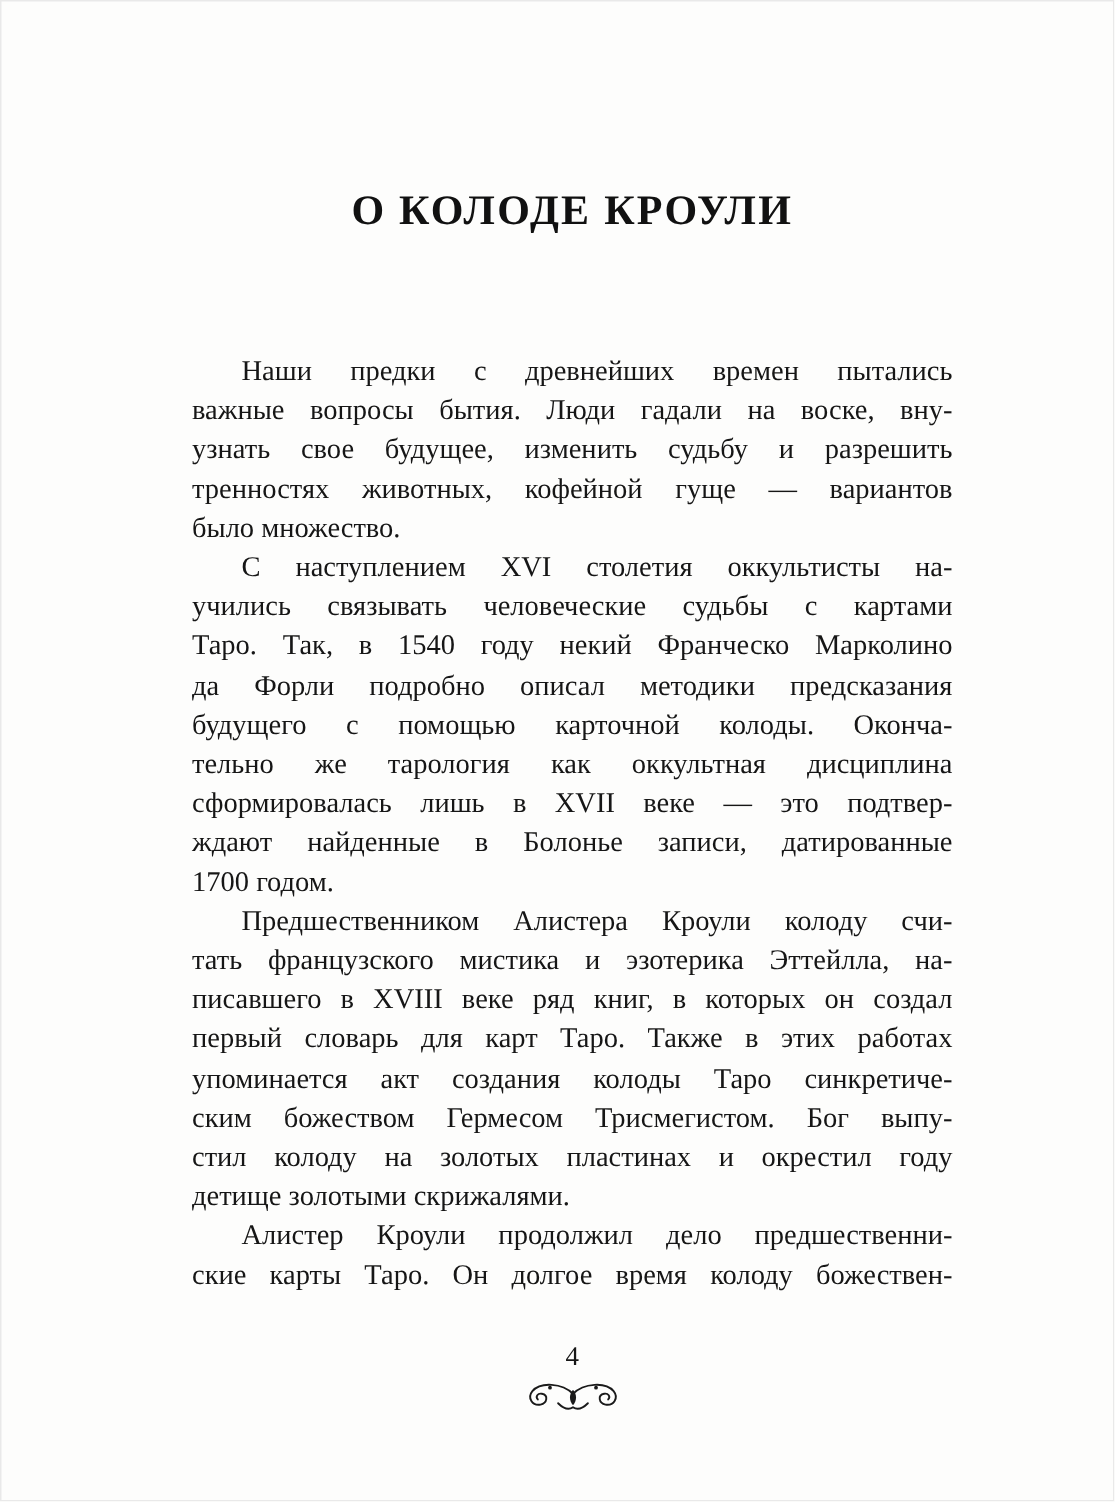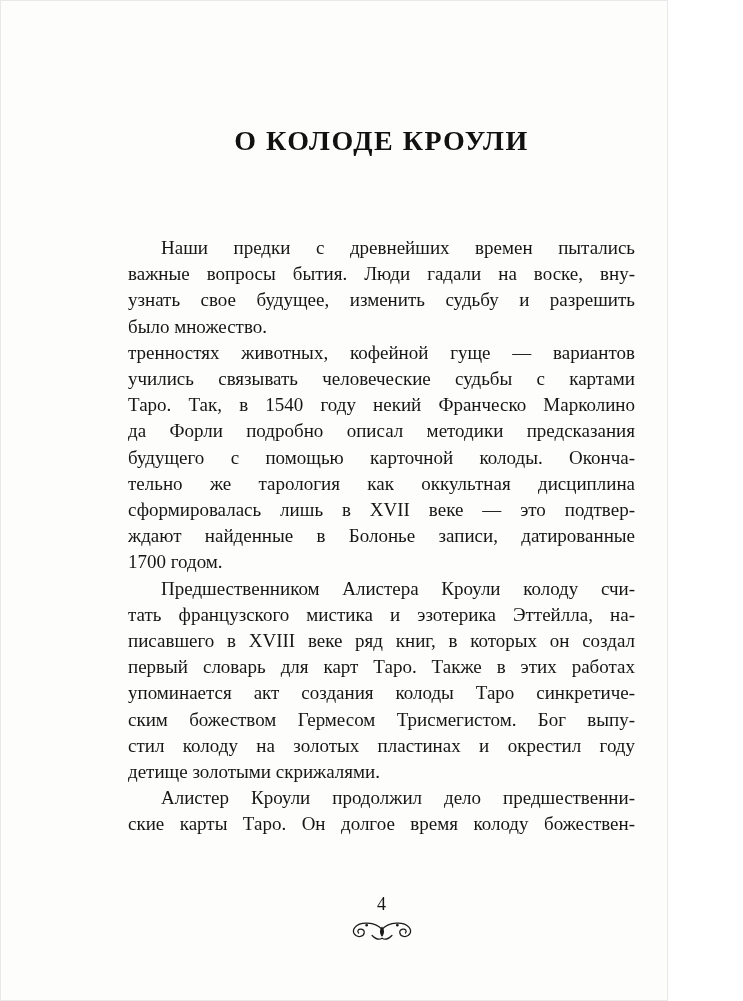--- a/index.html
+++ b/index.html
@@ -4,21 +4,21 @@
 <style>
   * { margin: 0; padding: 0; box-sizing: border-box; }
   html, body { background: #ffffff; }
   body {
     width: 743px; height: 1001px;
     font-family: "Liberation Serif", "DejaVu Serif", serif;
     color: #161616;
   }
   .page {
     position: relative;
-    width: 668px; height: 1001px;
+    width: 743px; height: 1001px;
     background: #fdfdfc;
     border: 1px solid #e9e9e9;
     overflow: hidden;
   }
   .title {
     position: absolute;
     top: 124px; left: 127px; width: 507px;
     text-align: center;
     font-size: 28px;
     font-weight: bold;
@@ -61,24 +61,25 @@
 
 <div class="page">
 
   <h1 class="title">О КОЛОДЕ КРОУЛИ</h1>
 
   <div class="body-text">
       <div class="paragraph">
         <div class="line first">Наши предки с древнейших времен пытались</div>
         <div class="line">важные вопросы бытия. Люди гадали на воске, вну-</div>
         <div class="line">узнать свое будущее, изменить судьбу и разрешить</div>
+        <div class="line">тренностях животных, кофейной гуще — вариантов</div>
         <div class="line last">было множество.</div>
-        <div class="line">тренностях животных, кофейной гуще — вариантов</div>
       </div>
       <div class="paragraph">
+        <div class="line first">С наступлением XVI столетия оккультисты на-</div>
         <div class="line">учились связывать человеческие судьбы с картами</div>
         <div class="line">Таро. Так, в 1540 году некий Франческо Марколино</div>
         <div class="line">да Форли подробно описал методики предсказания</div>
         <div class="line">будущего с помощью карточной колоды. Оконча-</div>
         <div class="line">тельно же тарология как оккультная дисциплина</div>
         <div class="line">сформировалась лишь в XVII веке — это подтвер-</div>
         <div class="line">ждают найденные в Болонье записи, датированные</div>
         <div class="line last">1700 годом.</div>
       </div>
       <div class="paragraph">

